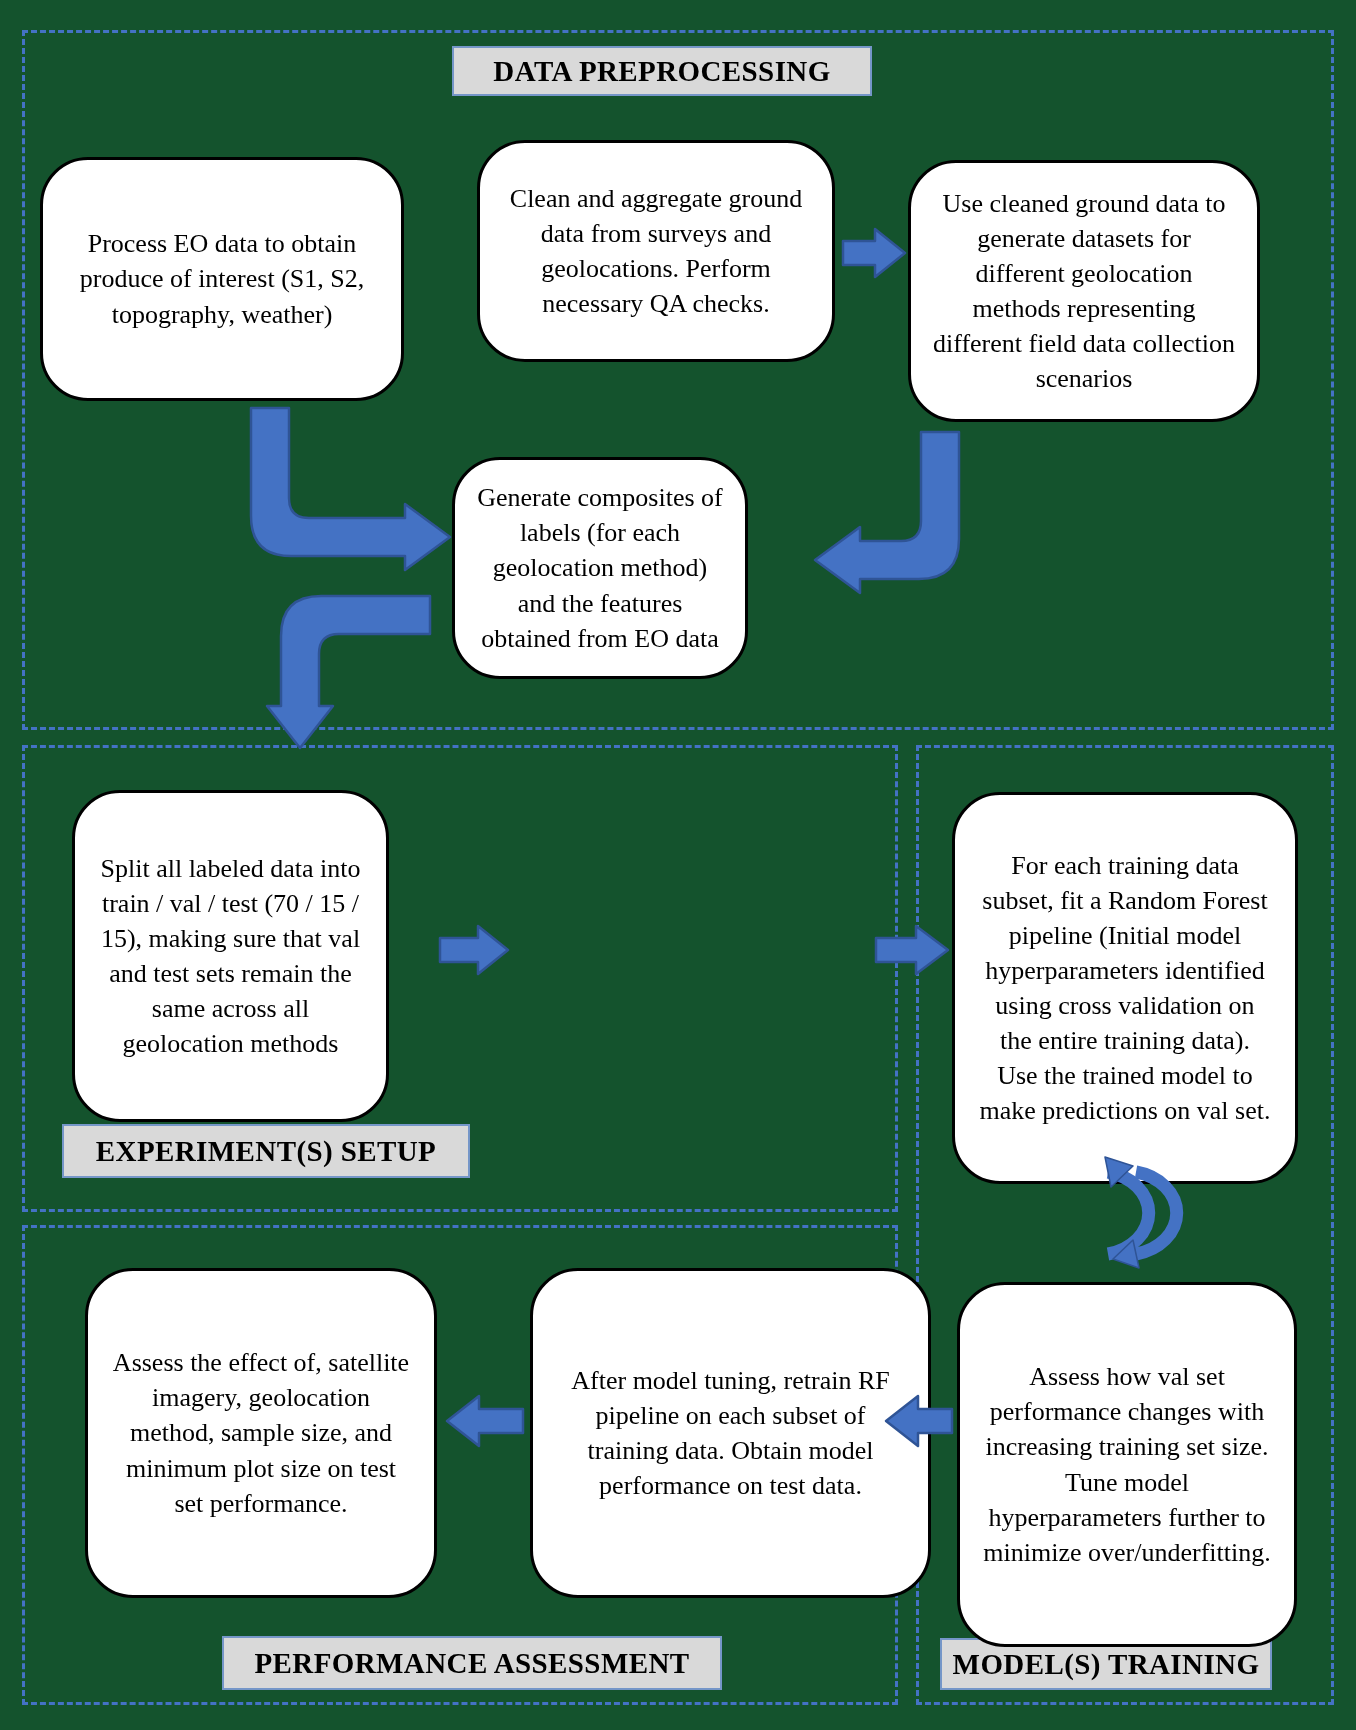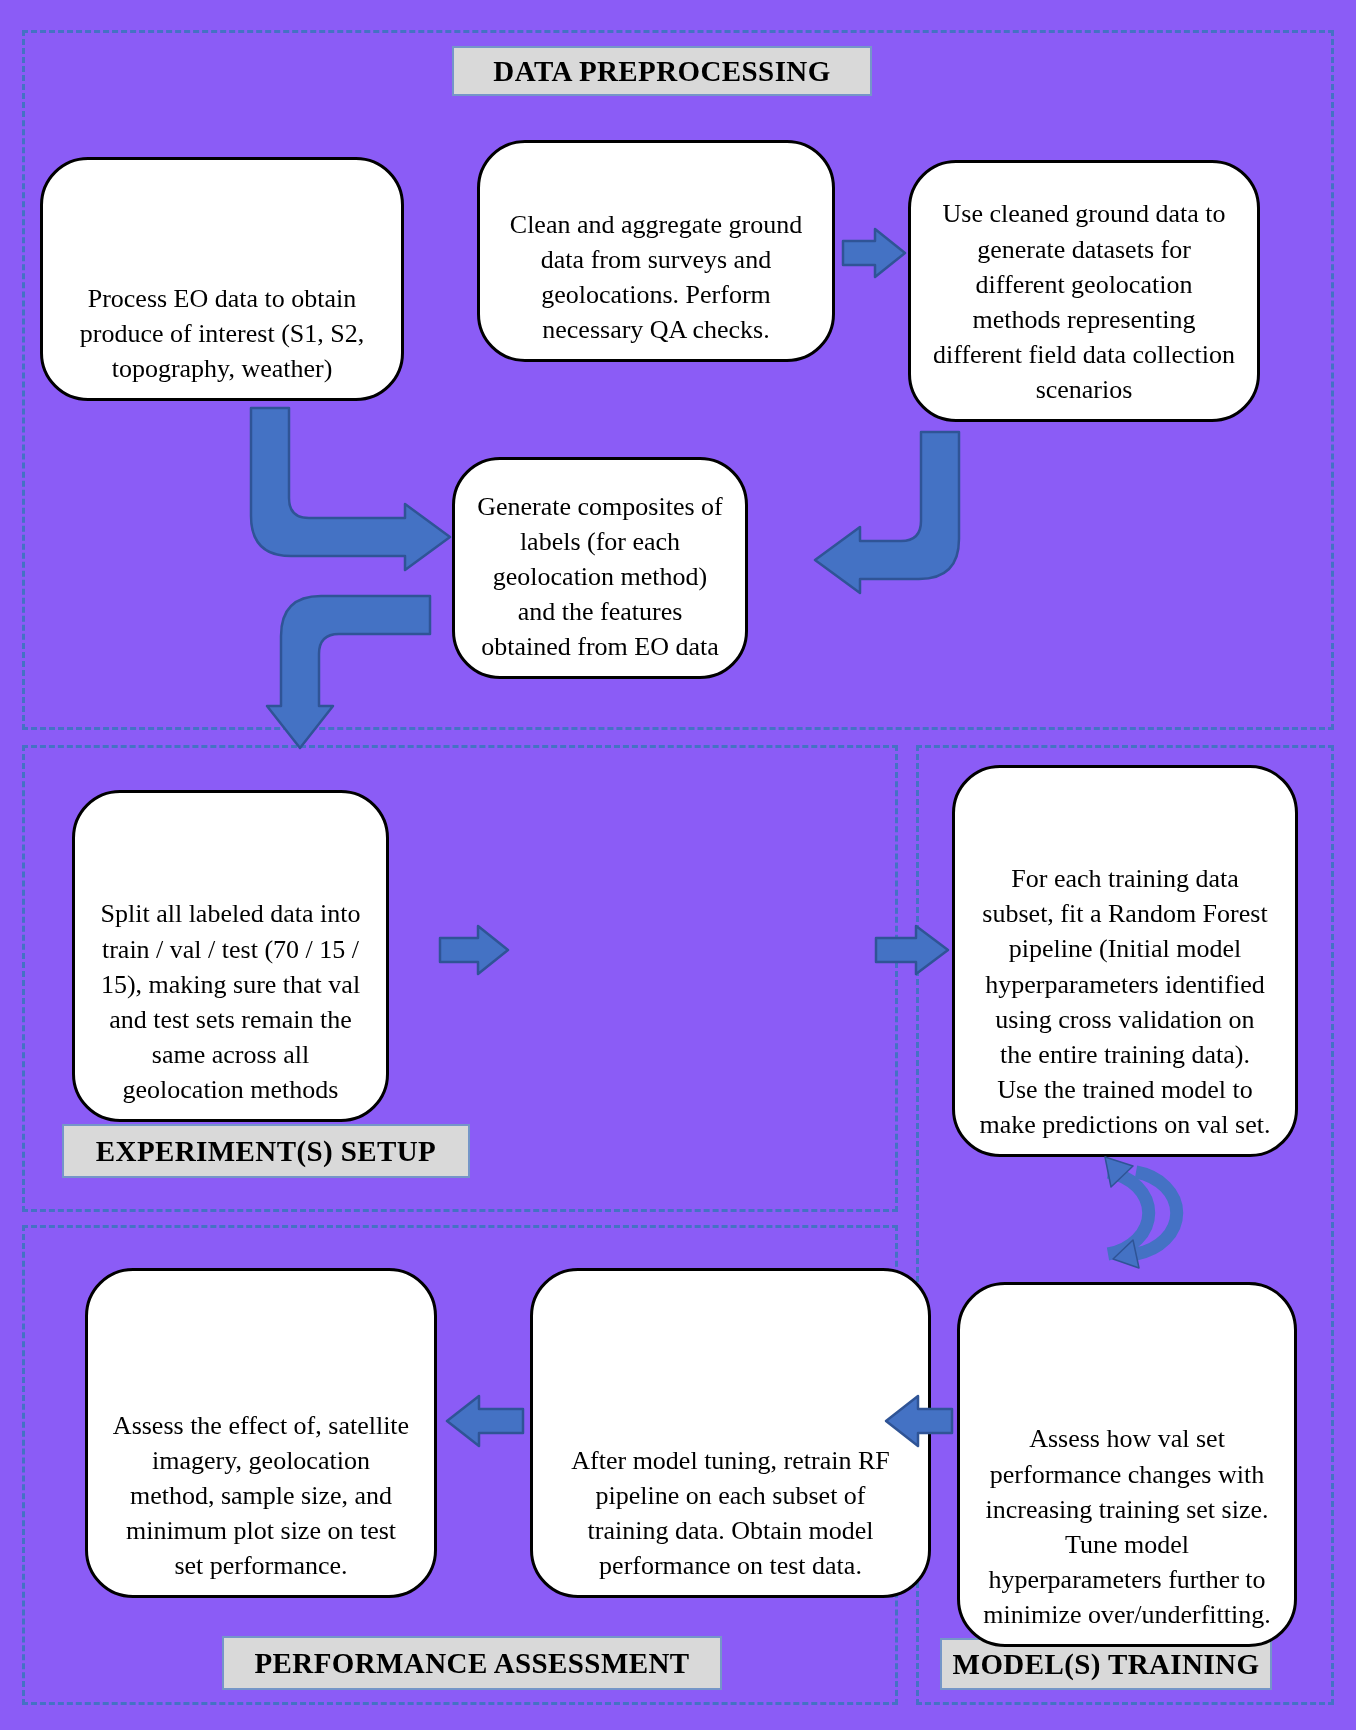--- a/index.html
+++ b/index.html
@@ -1,45 +1,45 @@
 <!DOCTYPE html>
 <html style="--arrow-fill: #4472C4; --arrow-stroke: #2F5496; --section-border: #4472C4; --label-bg: #D9D9D9; --label-border: #7596C8; --box-border: #000000;"><head>
 <meta charset="utf-8">
 <style>
   * { margin:0; padding:0; box-sizing:border-box; }
   html,body { background:#ffffff; }
   body { font-family:"Liberation Serif", serif; color:#000; }
 
-  .canvas { position:relative; width:1356px; height:1730px; background:#8b5cf6; overflow:hidden; }
+  .canvas { position:relative; width:1356px; height:1730px; background:#14532d; overflow:hidden; }
 
   .section { position:absolute; border:3px dashed var(--section-border,#4472C4); background:transparent; z-index:1; }
   #sec-pre   { left:22px;  top:30px;   width:1312px; height:700px; }
   #sec-exp   { left:22px;  top:745px;  width:876px;  height:467px; }
   #sec-train { left:916px; top:745px;  width:418px;  height:960px; }
   #sec-perf  { left:22px;  top:1225px; width:876px;  height:480px; }
 
   .sec-label { position:absolute; background:var(--label-bg,#D9D9D9);
                border:2px solid var(--label-border,#7596C8);
                display:flex; align-items:center; justify-content:center;
                font-weight:bold; font-size:29px; letter-spacing:0.4px; z-index:2; }
   #lbl-pre   { left:452px; top:46px;   width:420px; height:50px; }
   #lbl-exp   { left:62px;  top:1124px; width:408px; height:54px; }
   #lbl-perf  { left:222px; top:1636px; width:500px; height:54px; }
   #lbl-train { left:940px; top:1638px; width:332px; height:52px;text-align:center; }
 
   .node { position:absolute; background:#fff; border:3px solid var(--box-border,#000000);
-          border-radius:48px; display:flex; align-items:flex-end; justify-content:center;
+          border-radius:48px; display:flex; align-items:center; justify-content:center;
           text-align:center; font-size:26px; line-height:1.35; padding:12px 22px; z-index:2; }
   #box-eo         { left:40px;  top:157px;  width:364px; height:244px; }
   #box-clean      { left:477px; top:140px;  width:358px; height:222px; }
   #box-datasets   { left:908px; top:160px;  width:352px; height:262px; }
   #box-composites { left:452px; top:457px;  width:296px; height:222px; }
   #box-split      { left:72px;  top:790px;  width:317px; height:332px; }
   #box-subsets    { left:512px; top:770px;  width:358px; height:392px; }
-  #box-fit        { left:952px; top:765px;  width:346px; height:392px; }
+  #box-fit        { left:952px; top:792px;  width:346px; height:392px; }
   #box-assessval  { left:957px; top:1268px; width:340px; height:365px;margin-top:14px; }
   #box-effect     { left:85px;  top:1268px; width:352px; height:330px; }
   #box-retrain    { left:530px; top:1268px; width:401px; height:330px; }
 
   .overlay { position:absolute; left:0; top:0; z-index:3; pointer-events:none; }
   .block-arrow { fill:var(--arrow-fill,#4472C4); stroke:var(--arrow-stroke,#2F5496);
                  stroke-width:2.5; stroke-linejoin:round; }
   .cycle-arc  { fill:none; stroke:var(--arrow-fill,#4472C4); stroke-width:13; }
   .cycle-head { fill:var(--arrow-fill,#4472C4); stroke:var(--arrow-stroke,#2F5496);
                 stroke-width:1.5; stroke-linejoin:round; }

